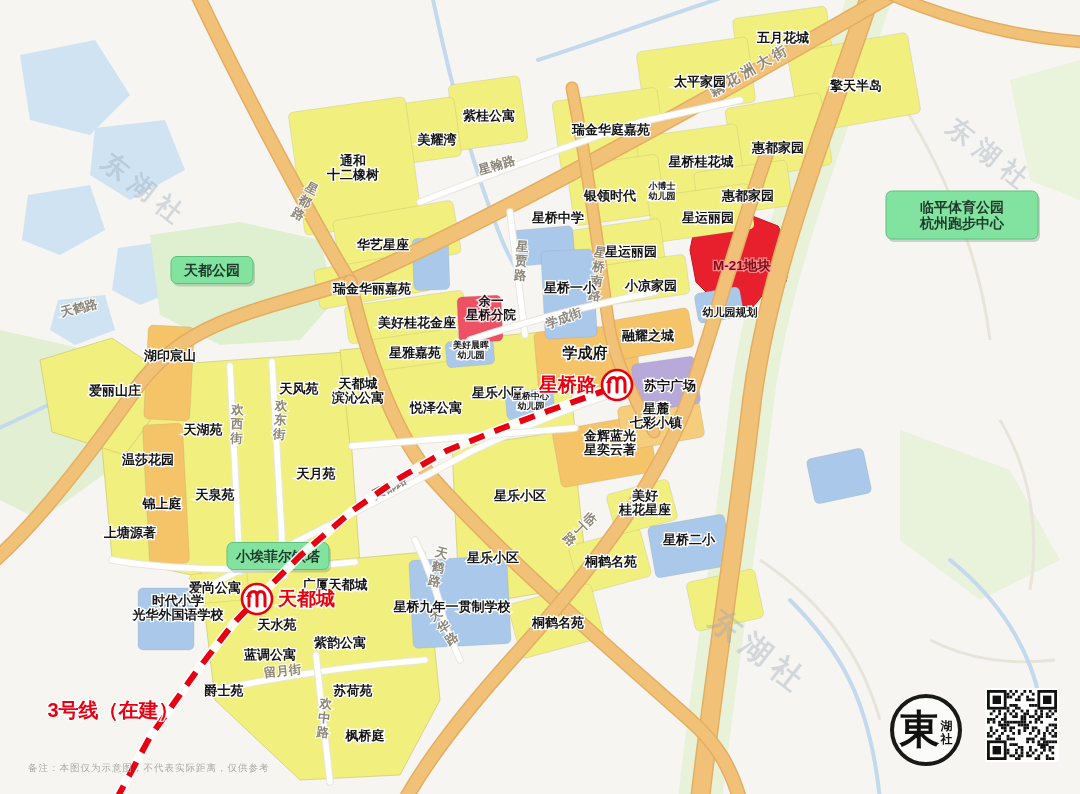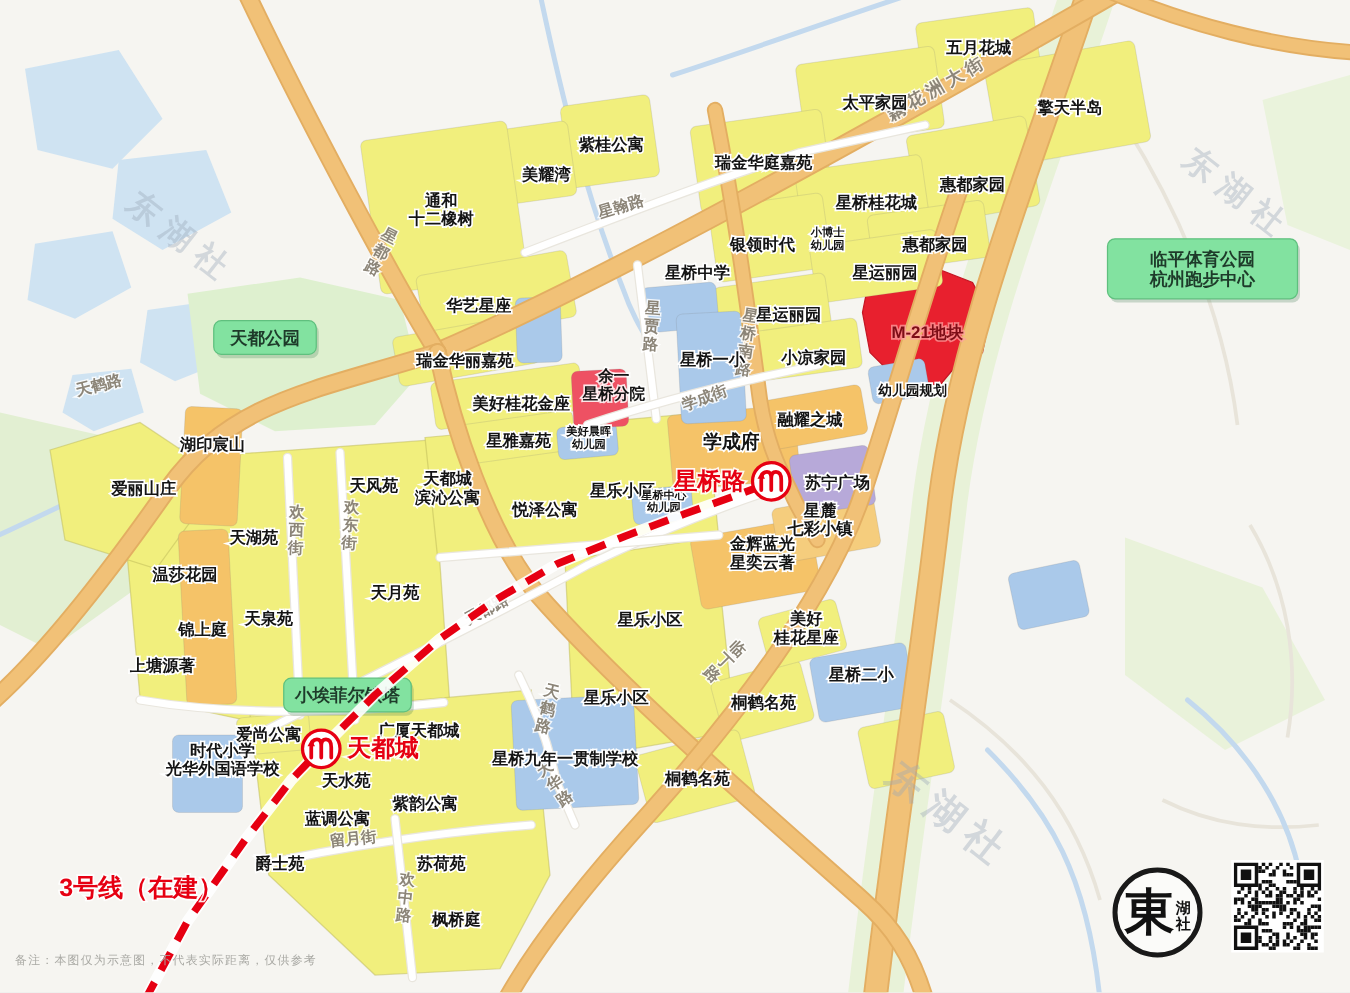--- a/index.html
+++ b/index.html
@@ -7,21 +7,21 @@
          font-family:"Liberation Sans","DejaVu Sans",sans-serif;}
   svg text{font-family:"Liberation Sans","DejaVu Sans",sans-serif;}
   .lbl{paint-order:stroke;stroke:#ffffff;stroke-width:2.6px;fill:#141414;font-weight:700;}
   .rdlbl{paint-order:stroke;stroke:rgba(255,255,255,.85);stroke-width:2.2px;fill:#8c8578;font-weight:700;}
   .red-lbl{paint-order:stroke;stroke:rgba(255,255,255,.9);stroke-width:2.6px;font-weight:800;}
   #logo{position:absolute;left:890px;top:694px;width:64px;height:64px;border:4px solid #191919;
         border-radius:50%;background:rgba(255,255,255,.55);display:flex;align-items:center;justify-content:center;gap:1px;}
   #logo .big{font-family:"Liberation Serif","DejaVu Serif",serif;font-size:40px;font-weight:700;color:#111;line-height:1;}
   #logo .small{display:flex;flex-direction:column;font-size:12px;font-weight:700;color:#111;line-height:1.05;margin-top:6px;}
   #qr{position:absolute;left:985px;top:688px;width:74px;height:74px;background:#fff;padding:2px;box-sizing:border-box;}
-  #disclaimer{position:absolute;left:12px;top:762px;font-size:9.5px;color:#a9a9a4;letter-spacing:1px;}
+  #disclaimer{position:absolute;left:28px;top:762px;font-size:9.5px;color:#a9a9a4;letter-spacing:1px;}
 </style>
 </head>
 <body>
 
 <div id="stage">
   <svg id="map" width="1080" height="794" viewBox="0 0 1080 794">
       <g>
         <rect x="0" y="0" width="1080" height="794" fill="#f6f5f1"></rect>
         <polygon points="20,55 95,40 130,95 90,135 30,120" fill="#cfe3f2"></polygon>
         <polygon points="95,128 165,120 185,170 130,200 90,175" fill="#cfe3f2"></polygon>

